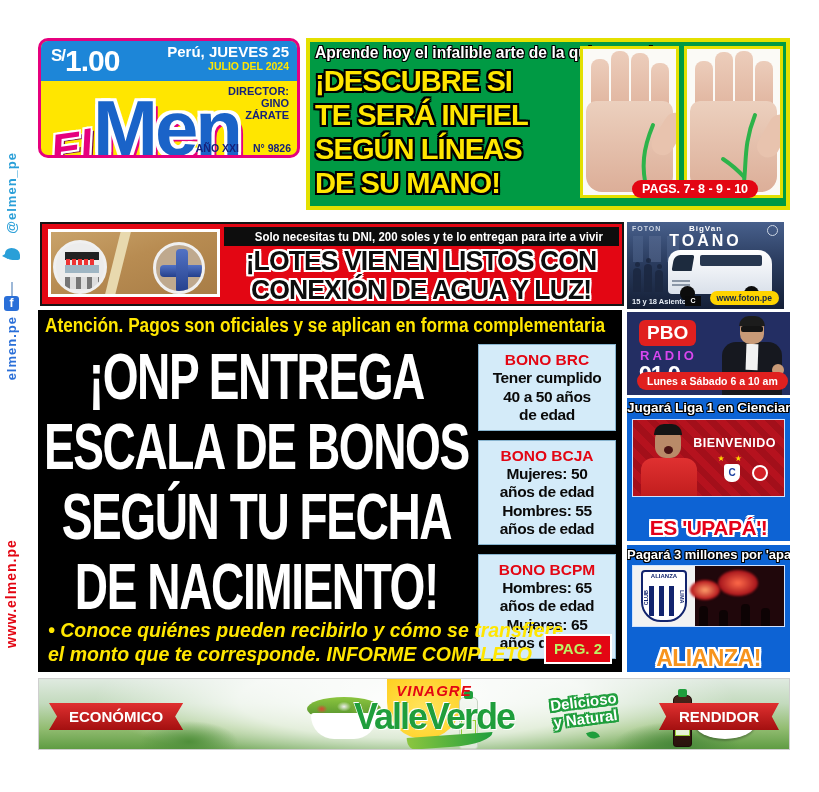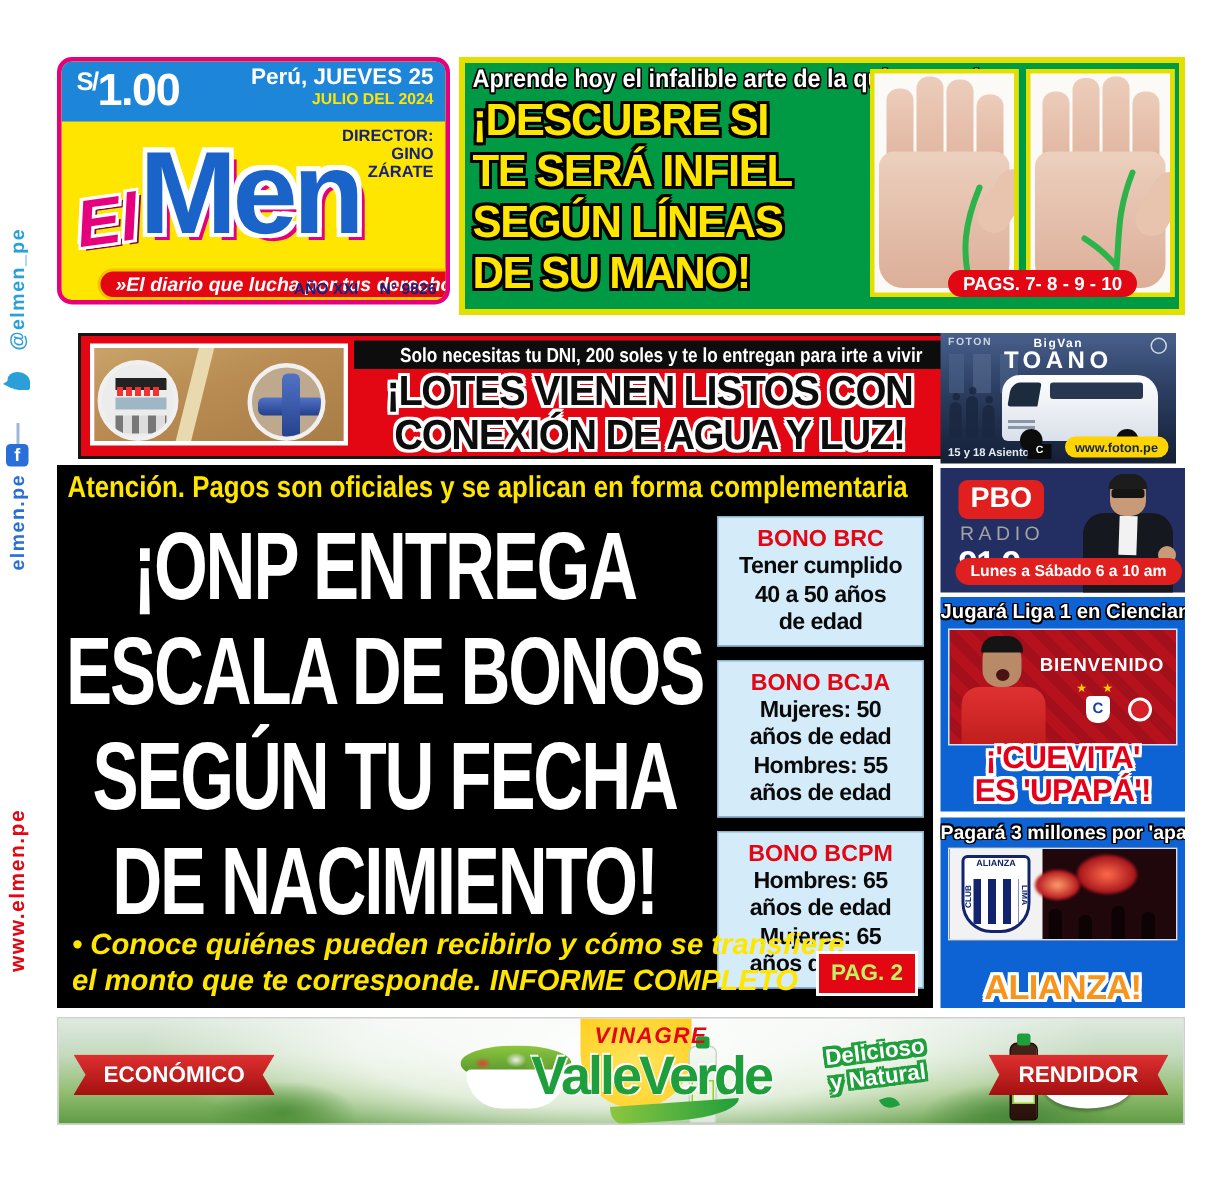--- a/index.html
+++ b/index.html
@@ -16,21 +16,21 @@
   .vtext{position:absolute;writing-mode:vertical-rl;transform:rotate(180deg);font-weight:bold;letter-spacing:1px;}
   .tw-handle{left:4px;top:152px;color:#2a9fd8;font-size:13px;}
   .fb-handle{left:4px;top:316px;color:#2a6fd8;font-size:13px;}
   .web-url{left:3px;top:478px;color:#e30613;font-size:14px;height:170px;}
   .tw-bird{left:5px;top:248px;width:15px;height:12px;background:#2a9fd8;border-radius:60% 80% 20% 70%;}
   .tw-bird:after{content:"";position:absolute;left:-3px;top:4px;border-top:4px solid transparent;border-bottom:3px solid transparent;border-right:6px solid #2a9fd8;}
   .rail-div{left:11px;top:282px;width:2px;height:14px;background:#9db8d8;}
   .fb-box{left:4px;top:296px;width:15px;height:15px;background:#2a6fd8;border-radius:3px;color:#fff;font-weight:bold;font-size:12px;text-align:center;line-height:15px;}
 
   
-  .hcard{left:38px;top:38px;width:262px;height:165px;border:3px solid #e6007e;border-radius:10px;background:#ffe600;overflow:hidden;box-sizing:border-box;}
+  .hcard{left:38px;top:38px;width:262px;height:120px;border:3px solid #e6007e;border-radius:10px;background:#ffe600;overflow:hidden;box-sizing:border-box;}
   .hc-top{position:absolute;left:0;top:0;right:0;height:40px;background:#1d86d8;}
   .price{position:absolute;left:10px;top:3px;color:#fff;font-weight:900;font-size:30px;letter-spacing:-1px;}
   .price .cur{font-size:17px;vertical-align:10px;font-weight:800;}
   .dateblock{position:absolute;right:8px;top:4px;text-align:right;line-height:14px;}
   .date1{color:#fff;font-weight:800;font-size:15px;}
   .date2{color:#ffe600;font-weight:800;font-size:10.5px;}
   .director{position:absolute;right:8px;top:44px;text-align:right;color:#16227a;font-weight:800;font-size:11px;line-height:12px;}
   .logo{position:absolute;left:10px;top:56px;width:240px;height:78px;}
   .logo-el{position:absolute;left:0;top:26px;font-size:44px;font-style:italic;font-weight:900;color:#e6007e;transform:rotate(-8deg);
            text-shadow:-2px -2px 0 #fff,2px -2px 0 #fff,-2px 2px 0 #fff,2px 2px 0 #fff,3px 3px 0 #7a0a45;}
@@ -49,21 +49,21 @@
   .palm{position:absolute;top:4px;width:99px;height:152px;background:#fbfaf6;border:3px solid #e3e000;box-sizing:border-box;overflow:hidden;}
   .palm.p1{left:270px;} .palm.p2{left:374px;}
   .finger{position:absolute;background:linear-gradient(#eccdbb,#e0b49e);border-radius:8px 8px 3px 3px;width:18px;}
   .palm-body{position:absolute;left:3px;right:3px;top:52px;bottom:3px;background:linear-gradient(#ecd0be,#dcae98);border-radius:10px 10px 16px 16px;}
   .thumb{position:absolute;width:22px;height:46px;border-radius:11px;background:#e8c3ae;}
   .palm svg{position:absolute;left:0;top:0;}
   .pages-badge{position:absolute;left:322px;top:138px;background:#e30613;color:#fff;font-weight:800;font-size:12.5px;
                padding:2px 10px;border-radius:12px;white-space:nowrap;}
 
   
-  .lotes{left:52px;top:222px;width:584px;height:84px;background:#e30613;border:2px solid #151515;box-sizing:border-box;}
+  .lotes{left:40px;top:222px;width:584px;height:84px;background:#e30613;border:2px solid #151515;box-sizing:border-box;}
   .lot-photo{position:absolute;left:6px;top:5px;width:172px;height:68px;border:3px solid #fff;box-sizing:border-box;
              background:linear-gradient(160deg,#c9a36a 0%,#b88c52 45%,#a87d46 100%);overflow:hidden;}
   .lot-road{position:absolute;left:60px;top:-6px;width:10px;height:90px;background:#e8d9ae;transform:rotate(14deg);}
   .lot-circ{position:absolute;border-radius:50%;border:3px solid #f0f0f0;box-sizing:border-box;overflow:hidden;}
   .c-meter{left:2px;top:8px;width:54px;height:54px;background:#ececec;}
   .meter-dots{position:absolute;left:9px;top:9px;width:34px;height:8px;background:#222;}
   .meter-dots i{display:inline-block;width:4px;height:6px;background:#e33;margin:1px 1px;}
   .meter-scr{position:absolute;left:9px;top:22px;width:34px;height:8px;background:#9fb6c4;}
   .meter-grid{position:absolute;left:9px;top:34px;width:34px;height:12px;background:repeating-linear-gradient(90deg,#777 0 5px,#ddd 5px 11px);}
   .c-pipes{left:102px;top:10px;width:52px;height:52px;background:#bfa98e;}
@@ -105,21 +105,21 @@
   .wheel.w1{left:12px;} .wheel.w2{left:76px;}
   .peeps{position:absolute;left:6px;top:36px;width:34px;height:34px;opacity:.85;}
   .peep{position:absolute;bottom:0;width:8px;height:24px;background:#1b2740;border-radius:4px 4px 0 0;}
   .peep:before{content:"";position:absolute;left:1.5px;top:-6px;width:5px;height:5px;border-radius:50%;background:#1b2740;}
   .seats{position:absolute;left:5px;bottom:3px;color:#e6ecf4;font-size:7.5px;font-weight:700;}
   .cummins{position:absolute;left:58px;bottom:3px;width:16px;height:10px;background:#0a0a0a;color:#fff;font-size:7px;font-weight:800;text-align:center;line-height:10px;}
   .foton-url{position:absolute;right:5px;bottom:4px;background:#ffd400;color:#12264a;font-size:8.5px;font-weight:800;padding:2px 7px;border-radius:8px;}
 
   .pbo{left:627px;top:312px;width:163px;height:83px;background:#232e63;overflow:hidden;}
   .pbo-logo{position:absolute;left:12px;top:8px;background:#e0201f;color:#fff;font-weight:900;font-size:19px;padding:2px 8px;border-radius:6px;}
-  .pbo-radio{position:absolute;left:13px;top:36px;color:#a3a3a3;font-weight:400;font-size:13px;letter-spacing:3px;}
+  .pbo-radio{position:absolute;left:13px;top:36px;color:#d946ef;font-weight:700;font-size:13px;letter-spacing:3px;}
   .pbo-freq{position:absolute;left:12px;top:50px;color:#fff;font-weight:800;font-size:23px;letter-spacing:-1px;}
   .pbo-fm{font-size:11px;font-weight:700;letter-spacing:0;}
   .pbo-sched{position:absolute;left:10px;bottom:5px;background:#e0201f;color:#fff;font-weight:800;font-size:10.5px;padding:3px 10px;border-radius:11px;white-space:nowrap;}
   .man{position:absolute;right:2px;top:4px;width:70px;height:79px;}
   .man-head{position:absolute;right:24px;top:2px;width:24px;height:26px;background:#c89a77;border-radius:10px;}
   .man-hair{position:absolute;right:23px;top:0;width:26px;height:10px;background:#1c1c1c;border-radius:10px 10px 0 0;}
   .man-glass{position:absolute;right:25px;top:10px;width:22px;height:6px;background:#141414;border-radius:2px;}
   .man-body{position:absolute;right:6px;top:26px;width:60px;height:54px;background:#16181f;border-radius:14px 14px 0 0;}
   .man-shirt{position:absolute;right:30px;top:28px;width:12px;height:26px;background:#f2f2f2;transform:rotate(2deg);}
   .man-hand{position:absolute;right:4px;top:48px;width:12px;height:12px;background:#c89a77;border-radius:50%;}
@@ -355,21 +355,20 @@
       <div class="pl-torso"></div>
         <div class="pl-head"></div>
         <div class="pl-hair"></div>
         <div class="pl-mouth"></div>
       <div class="bienv">BIENVENIDO</div>
       <div class="stars">★ ★</div>
       <div class="badge-c">C</div>
       <div class="badge-l"></div>
     </div>
     <div class="cien-hl">
-      <div class="ow">¡'CUEVITA'</div>
       <div class="ow">ES 'UPAPÁ'!</div>
     </div>
   </div>
 
   <div class="abs ali">
     <div class="blk-kicker ob1" style="line-height:19px;font-size:13px;">Pagará 3 millones por 'apagón'</div>
     <div class="ali-img">
       <div class="ali-crest-bg"></div>
       <div class="crest">
         <div class="crest-top">ALIANZA</div>

